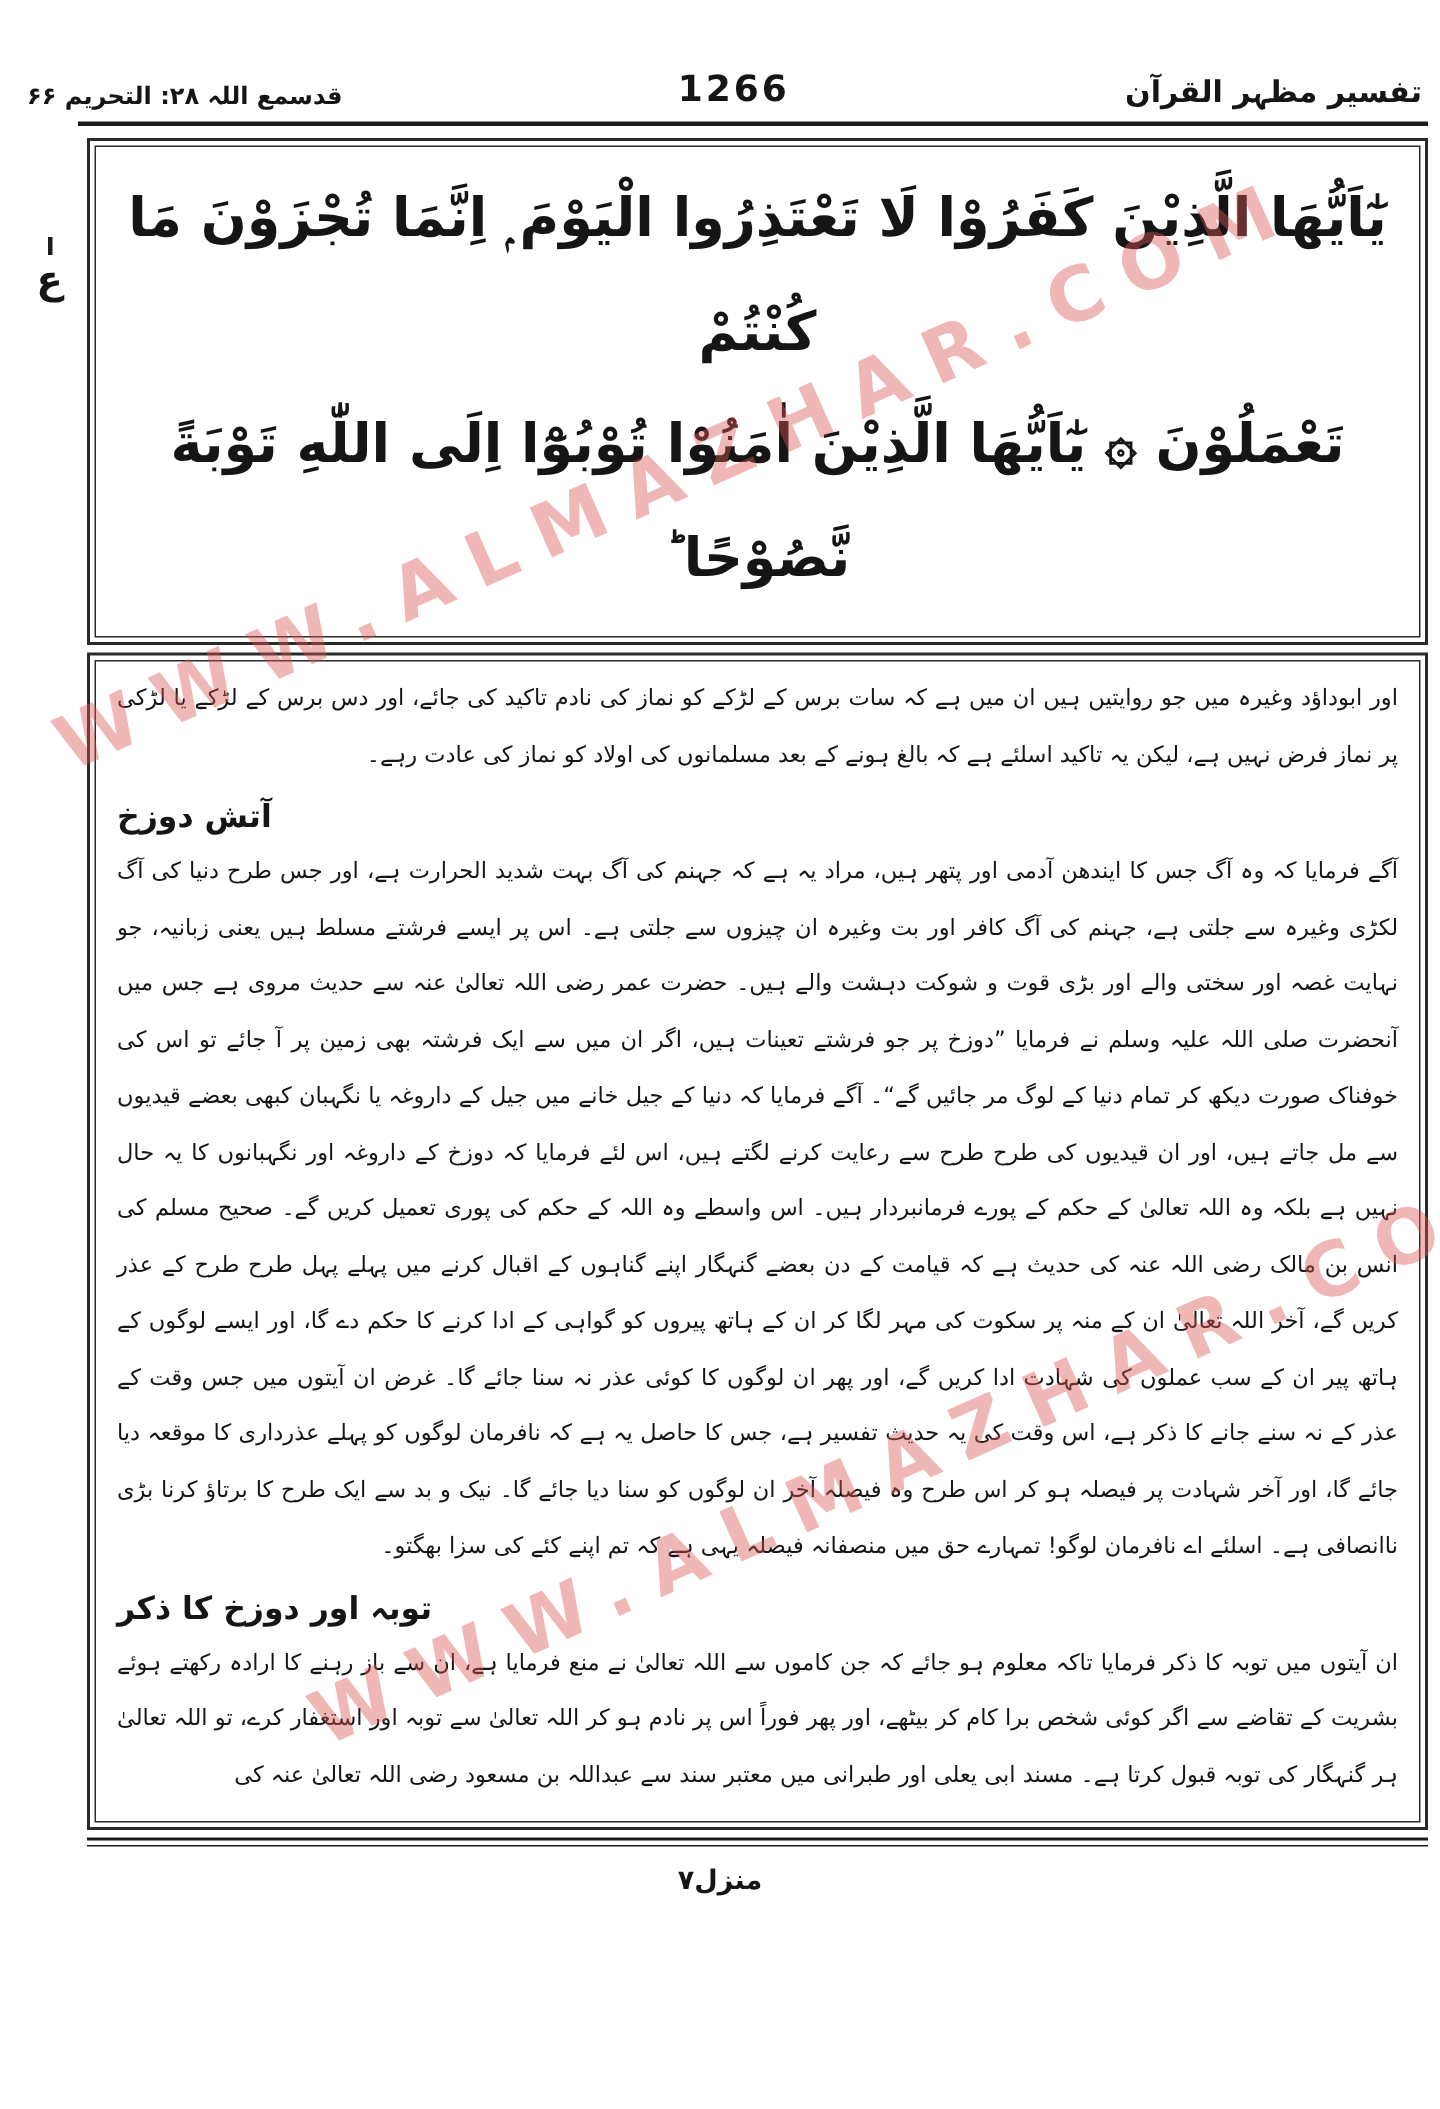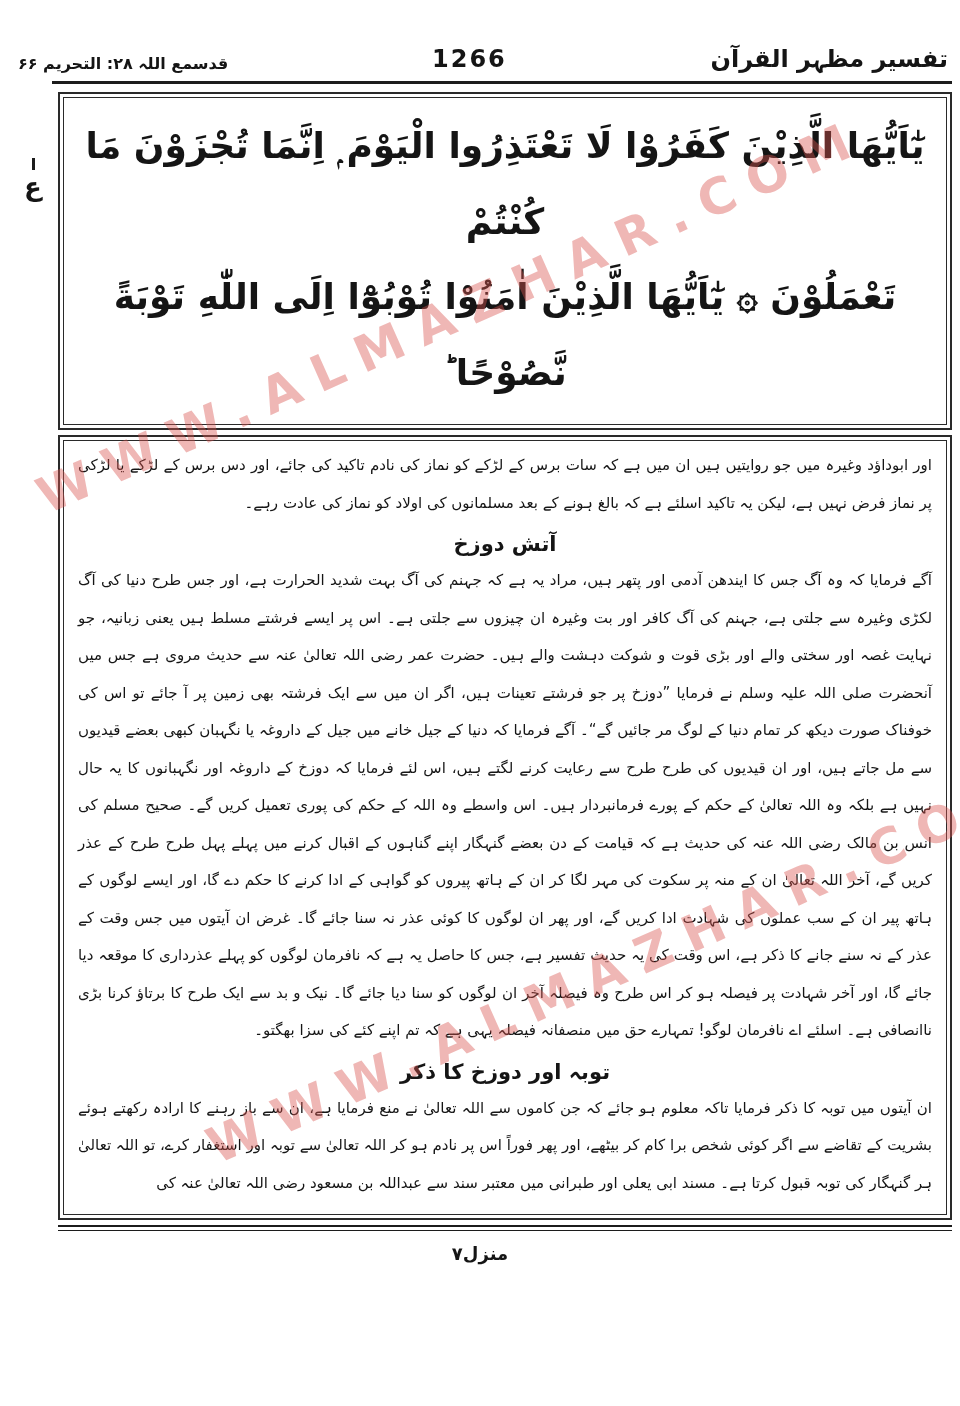--- a/index.html
+++ b/index.html
@@ -7,21 +7,21 @@
     width:960px;min-height:1406px;background:#ffffff;color:#151515;
     font-family:"DejaVu Sans",sans-serif;position:relative;overflow:hidden;
   }
   .page{width:960px;min-height:1406px;position:relative;}
 
   
   .header{
     direction:rtl;display:flex;justify-content:space-between;align-items:flex-end;
     padding:24px 12px 4px 18px;
   }
-  .header-title{font-size:24px;font-weight:bold;}
+  .header-title{font-size:20px;font-weight:bold;}
   .page-number{font-size:24px;font-weight:bold;letter-spacing:2px;}
   .surah-ref{font-size:16px;font-weight:bold;margin-top:30px;}
   .header-rule{border:none;border-top:3px solid #1c1c1c;margin:4px 8px 0 52px;}
 
   
   .ruku-marker{
     position:absolute;left:16px;top:158px;width:34px;text-align:center;
     font-size:26px;font-weight:bold;direction:rtl;
   }
   .ruku-marker::before{
@@ -39,21 +39,21 @@
   }
   .translation{
     direction:rtl;text-align:justify;font-weight:bold;font-size:19px;
     line-height:2.45;padding:8px 16px 14px;
   }
   .main{direction:rtl;padding:6px 14px 12px;}
   .para{
     direction:rtl;text-align:justify;font-size:15px;line-height:2.5;
   }
   .section-heading{
-    text-align:center;font-weight:bold;font-size:21px;margin:10px 0 6px;direction:rtl;
+    text-align:left;font-weight:bold;font-size:21px;margin:10px 0 6px;direction:rtl;
   }
 
   
   .footer-rule{
     margin:4px 8px 0 58px;height:3px;
     border-top:2px solid #1c1c1c;border-bottom:1px solid #1c1c1c;
   }
   .footer{text-align:center;font-size:18px;font-weight:bold;margin-top:12px;padding-bottom:16px;}
 
   

